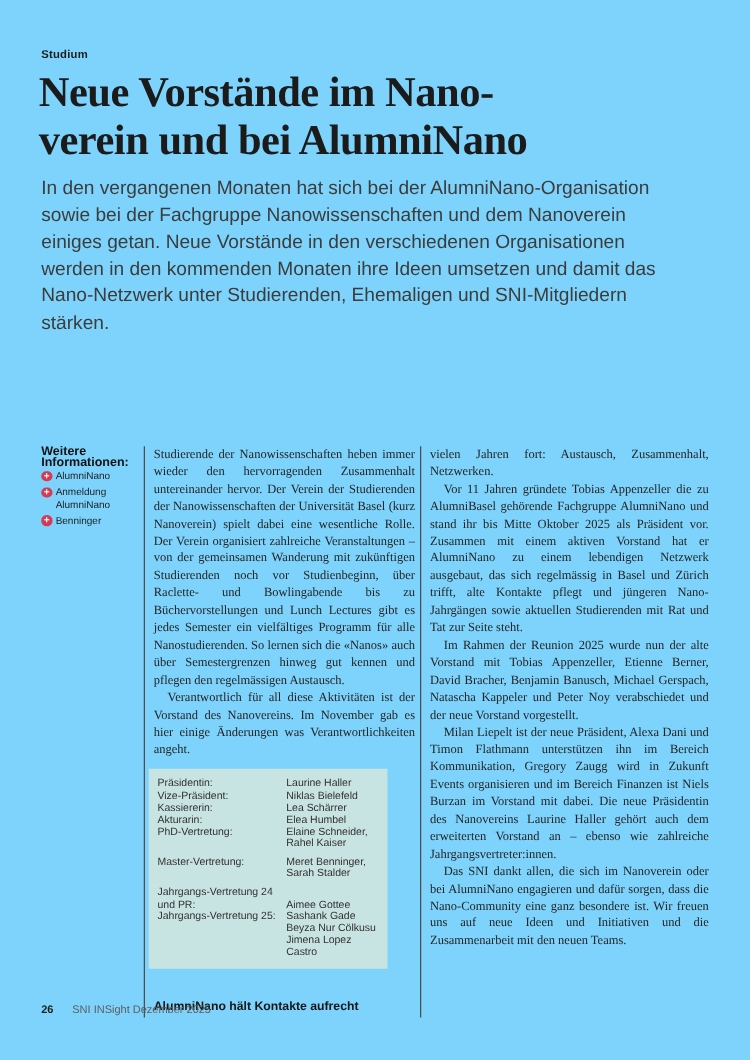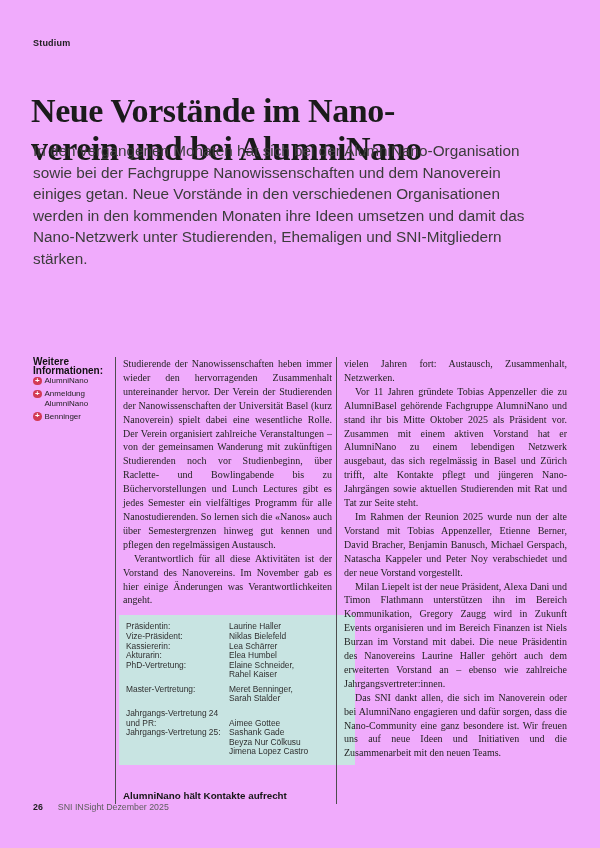--- a/index.html
+++ b/index.html
@@ -1,21 +1,21 @@
 <!DOCTYPE html>
 <html lang="de"><head>
 <meta charset="utf-8">
 <style>
   * { margin: 0; padding: 0; box-sizing: border-box; }
   html, body { background: #ffffff; }
   .page {
     position: relative;
     width: 600px;
     height: 848px;
-    background: #f0abfc;
+    background: #7dd3fc;
     font-family: "Liberation Sans", sans-serif;
     color: #222;
     overflow: hidden;
   }
   .kicker {
     position: absolute;
     top: 38px; left: 33px;
     font-size: 9px;
     font-weight: bold;
     color: #1d1d1d;
@@ -24,21 +24,20 @@
   .headline {
     position: absolute;
     top: 56px; left: 31px;
     width: 540px;
     font-family: "Liberation Serif", serif;
     font-weight: 700;
     font-size: 34px;
     line-height: 37.5px;
     letter-spacing: -0.4px;
     color: #1b1b1b;
-    margin-top: 36px;
   }
   .intro {
     position: absolute;
     top: 140px; left: 33px;
     width: 516px;
     font-size: 15.3px;
     line-height: 21.5px;
     color: #3c3c3c;
   }
   .content {
@@ -101,21 +100,21 @@
   .bodytext {
     font-family: "Liberation Serif", serif;
     font-size: 10px;
     line-height: 13.9px;
     text-align: justify;
     color: #242424;
   }
   .bodytext.indent { text-indent: 11px; }
   .infobox {
     margin: 8px 0 0 -4px;
-    width: 236px;
+    width: 191px;
     background: #c8e4e2;
     padding: 7px 6px 8px 7px;
     font-size: 8.4px;
     line-height: 9.6px;
     color: #303030;
   }
   .ib-row { display: flex; }
   .ib-row.gap { margin-top: 5px; }
   .ib-label { width: 103px; flex: none; white-space: pre-line; }
   .ib-value { flex: 1; white-space: pre-line; }

